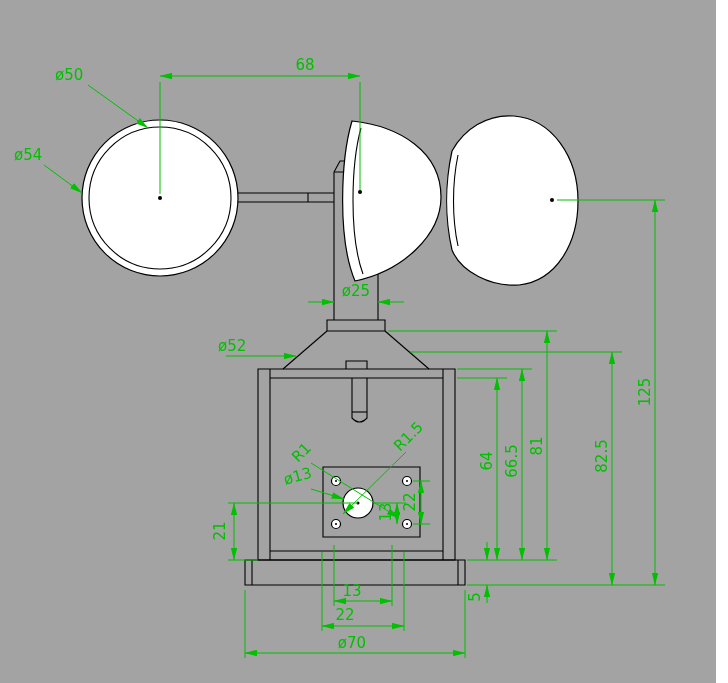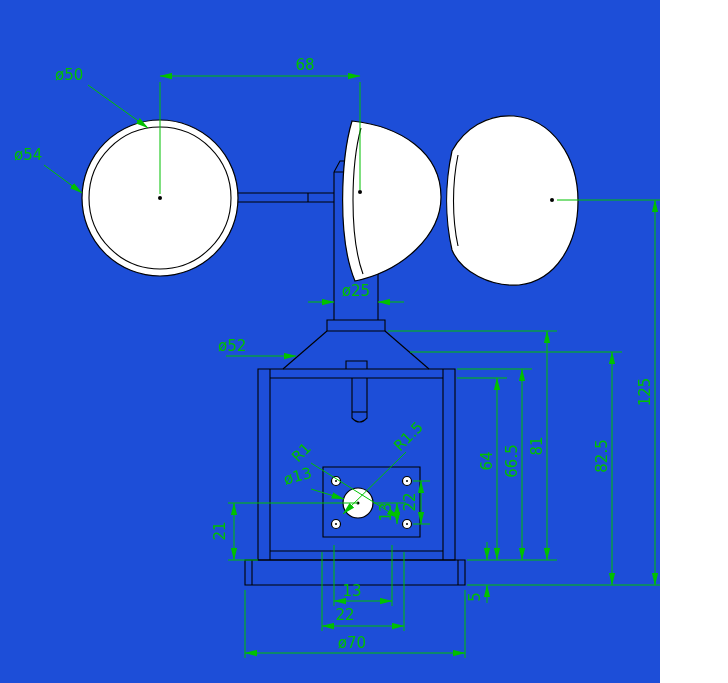--- a/index.html
+++ b/index.html
@@ -1,16 +1,16 @@
 <!DOCTYPE html>
 <html><head>
 <meta charset="utf-8">
 <style>
   html,body{margin:0;padding:0;background:#ffffff;}
-  .canvas{width:660px;height:683px;background:#1d4ed8;position:relative;overflow:hidden;}
+  .canvas{width:716px;height:683px;background:#a3a3a3;position:relative;overflow:hidden;}
   svg{display:block;}
   .blk{stroke:#000000;fill:none;stroke-width:1.1;stroke-linecap:butt;}
   .blkf{stroke:#000000;fill:#ffffff;stroke-width:1.2;}
   .dot{fill:#000000;stroke:none;}
   .grn{stroke:#00c000;fill:none;stroke-width:1;}
   .dim{font-family:"DejaVu Sans","Liberation Sans",sans-serif;font-size:15px;fill:#00c000;stroke:none;}
   .mid{text-anchor:middle;}
 </style>
 </head>
 <body>

